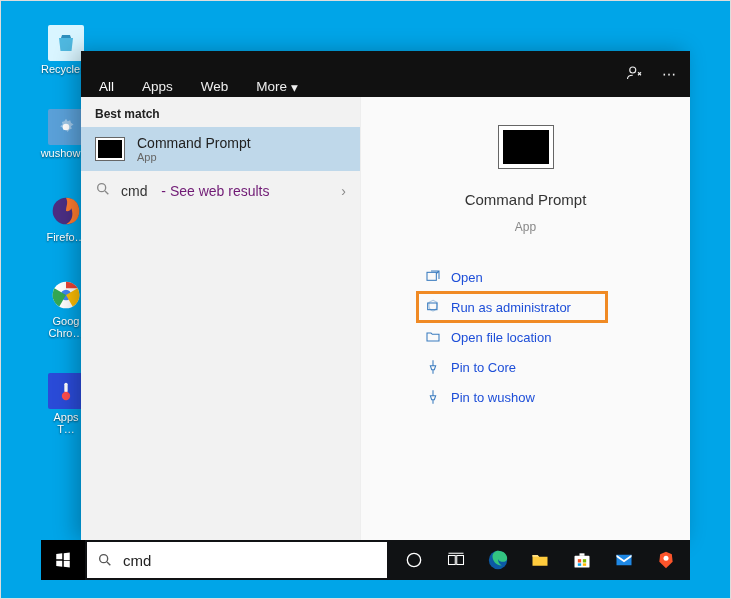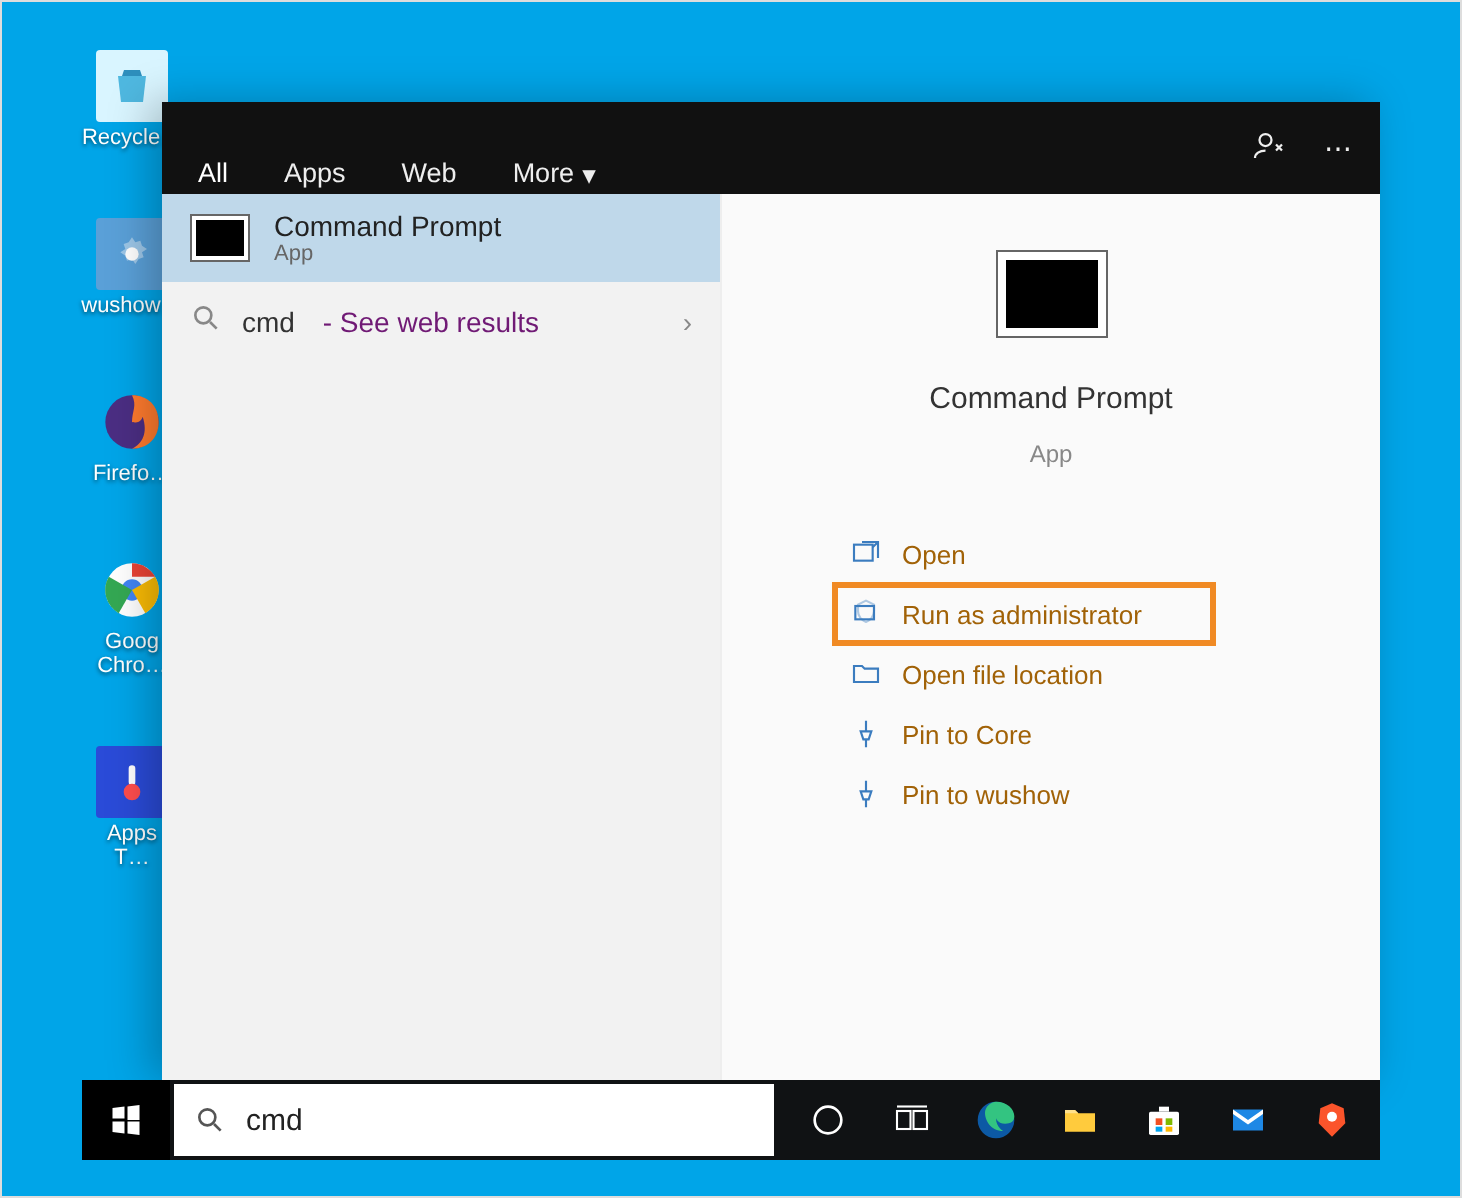--- a/index.html
+++ b/index.html
@@ -81,21 +81,21 @@
   .app-icon-lg {
     width: 56px; height: 44px; background:#000; border:1px solid #666;
     box-shadow: 0 0 0 4px #fff inset;
   }
   .preview .name { font-size: 15px; color:#333; margin-top:10px;}
   .preview .kind { font-size: 12px; color:#888; }
 
   .actions { margin: 28px 0 0 56px; display:flex; flex-direction:column; }
   .action {
     display:flex; align-items:center; gap: 10px; height: 30px;
-    font-size: 13px; color:#a16207; padding: 0 8px;
+    font-size: 13px; color:#1d4ed8; padding: 0 8px;
   }
   .action svg { color:#3b7cbf; }
   .highlight { outline: 3px solid #f08a24; outline-offset: -2px; width: 190px; }
 
   
   .glyph { font-size: 14px; }
   .mute { color:#888; }
 </style>
 </head>
 <body>
@@ -170,20 +170,21 @@
               <circle cx="9" cy="8" r="4"></circle>
               <path d="M2 20c0-3 3-5 7-5M16 11l4 4m0-4-4 4"></path>
             </svg>
         </span>
         <span class="glyph">⋯</span>
       </div>
     </div>
 
     <div class="fly-body">
       <div class="leftcol">
+        <div class="section-h">Best match</div>
         <div class="match-row">
           <div class="app-icon-sm"></div>
           <div class="txt">
             <div class="t1">Command Prompt</div>
             <div class="t2">App</div>
           </div>
         </div>
         <div class="webres-row">
           <span class="mute">
             <svg width="16" height="16" viewBox="0 0 24 24" fill="none" stroke="#888" stroke-width="2">

